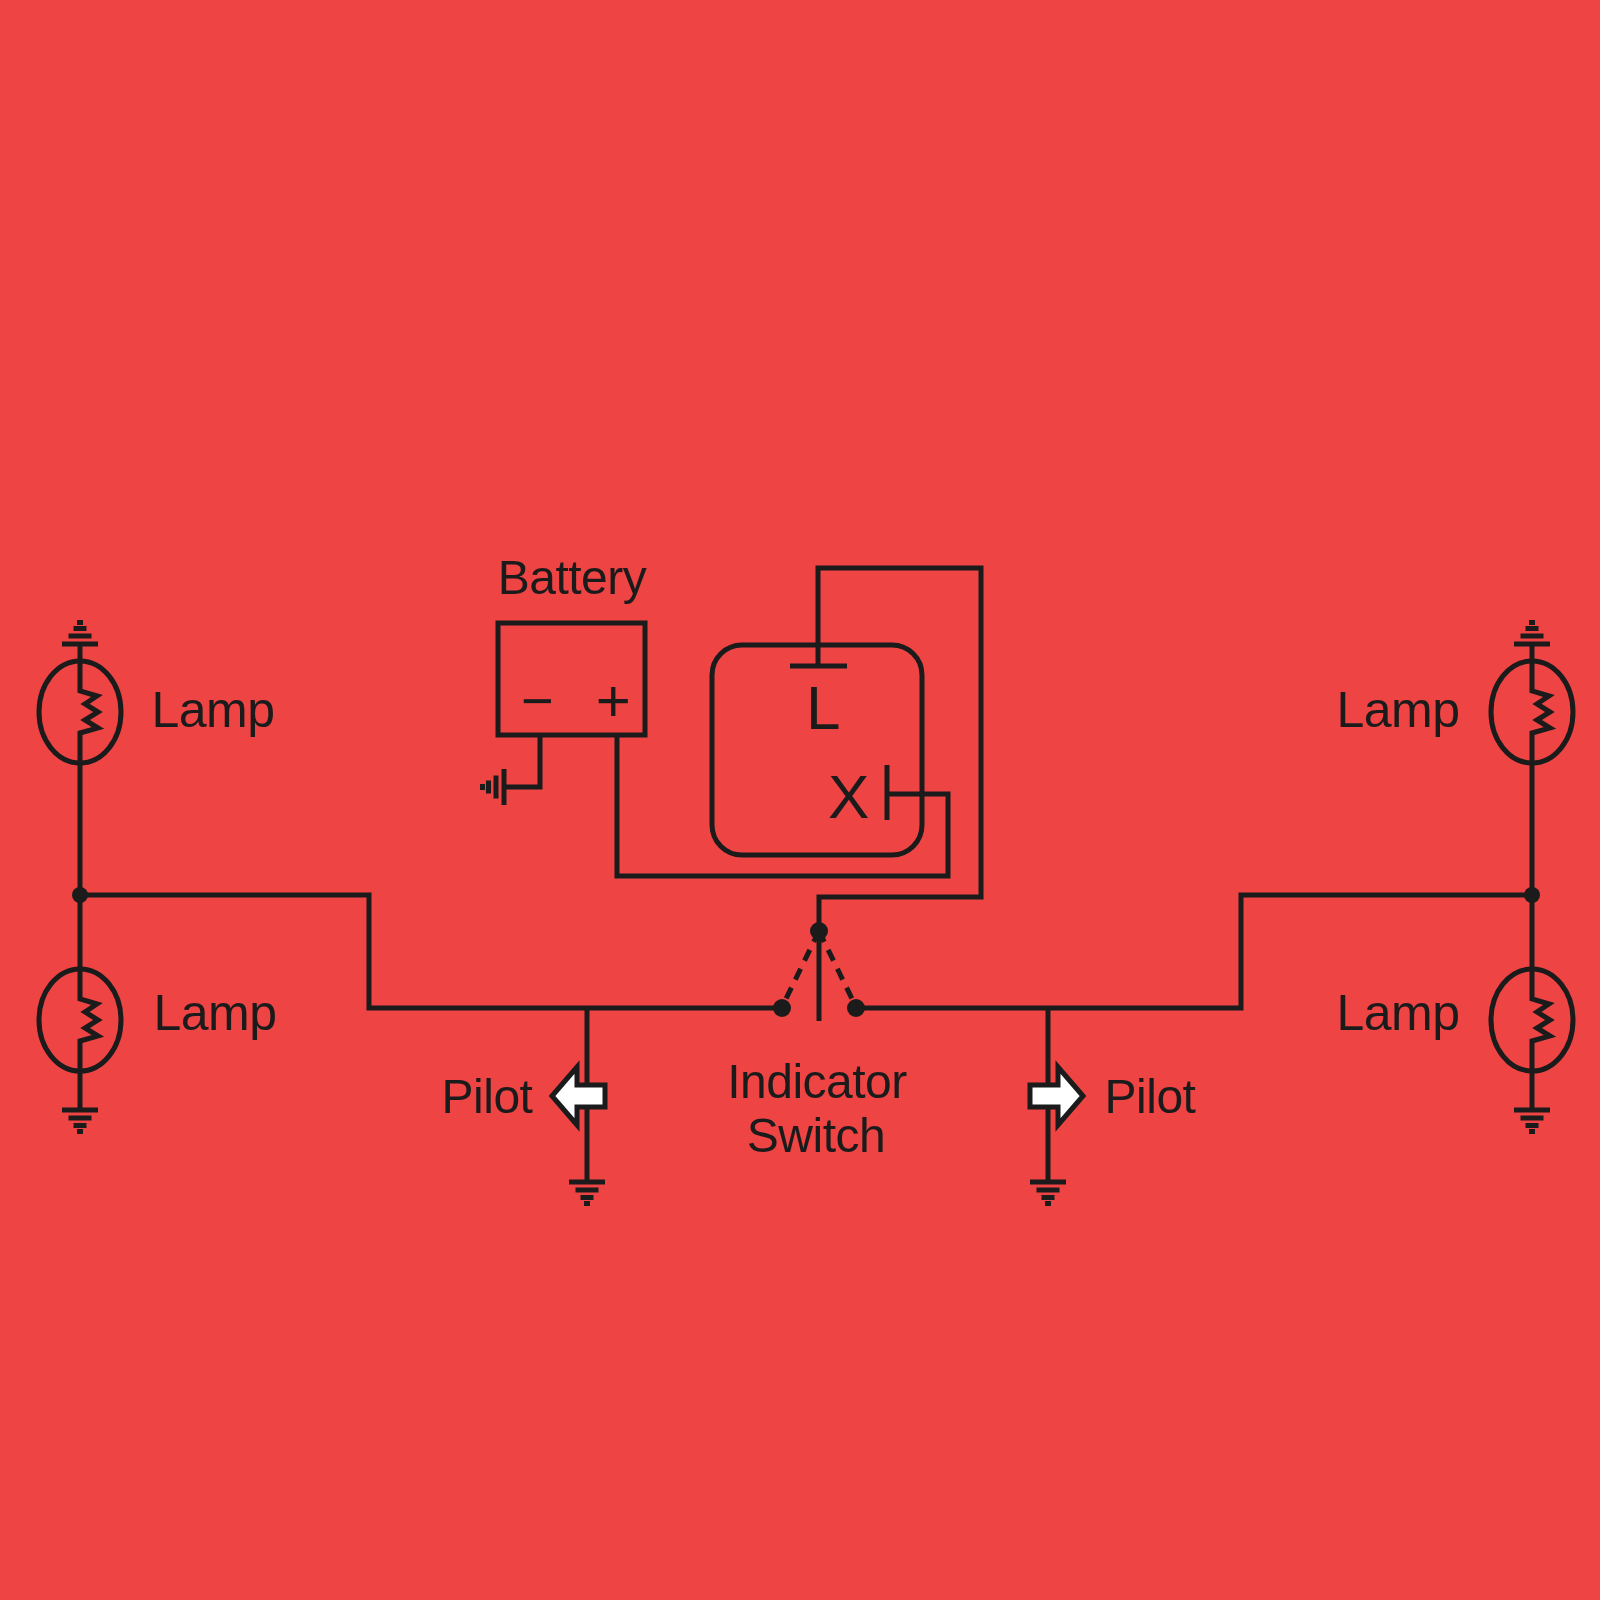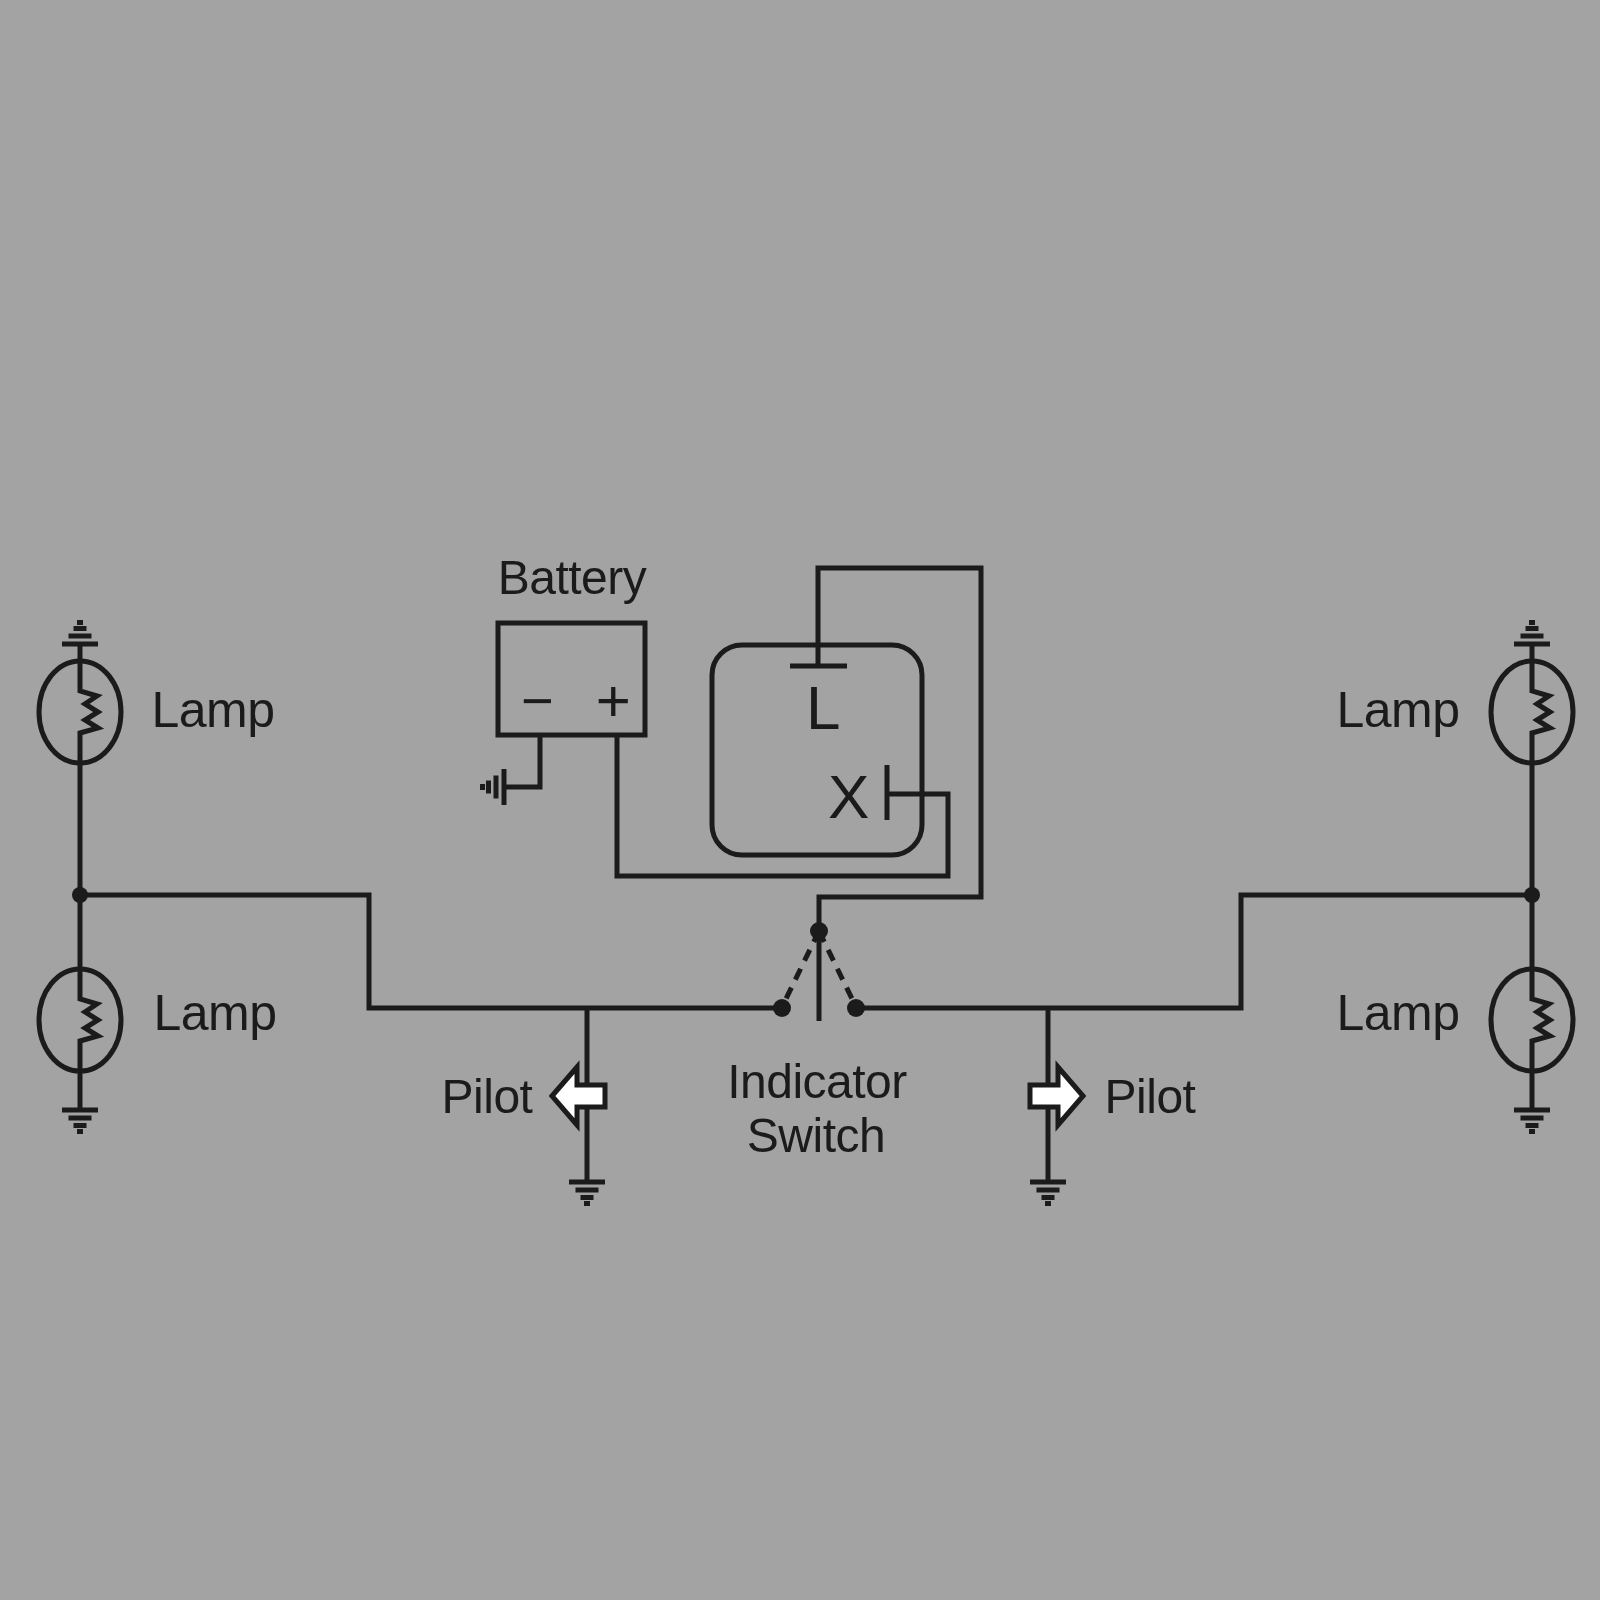--- a/index.html
+++ b/index.html
@@ -7,21 +7,21 @@
     padding: 0;
     background: #ffffff;
     width: 1600px;
     height: 1600px;
     overflow: hidden;
   }
   .stage {
     position: relative;
     width: 1600px;
     height: 1600px;
-    background: #a3a3a3;
+    background: #ef4444;
   }
   svg text {
     font-family: "Liberation Sans", "DejaVu Sans", sans-serif;
     letter-spacing: -0.5px;
   }
   .lbl  { font-size: 48px; }
   .lbl-lamp { font-size: 50px; }
   .term { font-size: 62px; }
   .sign-minus { font-size: 56px; }
   .sign-plus  { font-size: 60px; }

